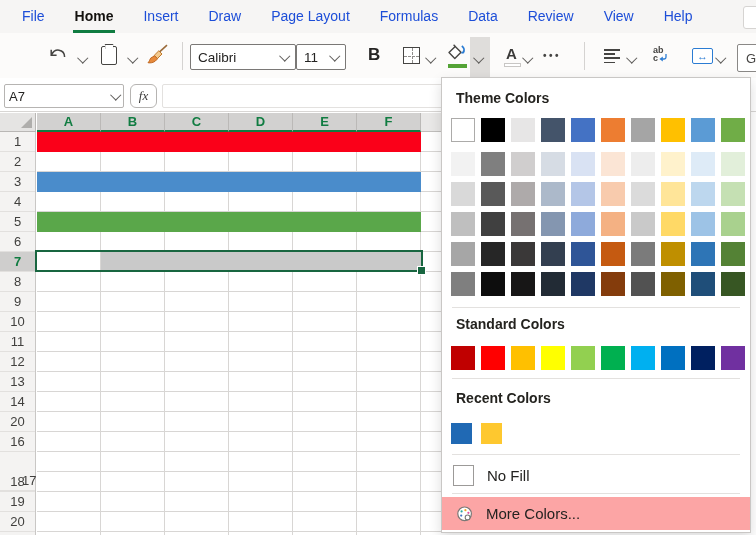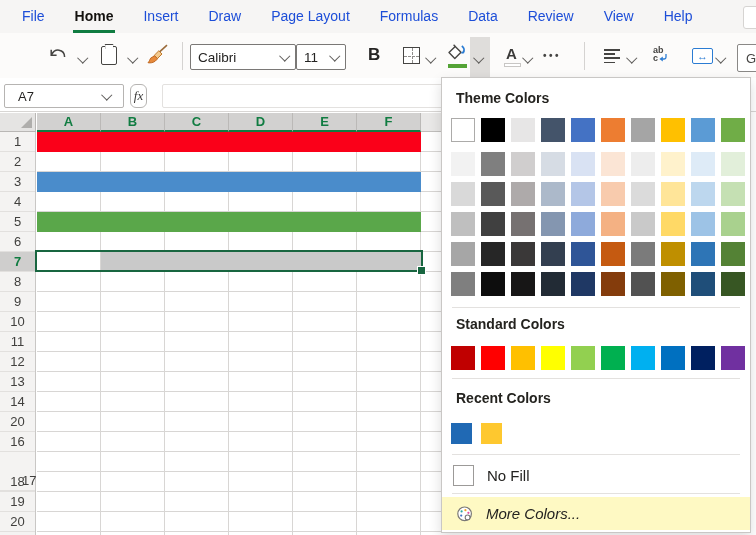--- a/index.html
+++ b/index.html
@@ -35,22 +35,22 @@
   .alg i{height:1.6px;background:#454442;display:block;width:16px;}
   .alg i:nth-child(2n){width:11px;}
   .wrp{font-size:9px;font-weight:700;color:#454442;line-height:8px;width:22px;text-align:left;}
   .mrg{width:19px;height:14px;border:1.6px solid #2B7CD3;border-radius:2px;display:flex;align-items:center;justify-content:center;background:#fff;}
   .mrg span{color:#2B7CD3;font-size:11px;line-height:1;}
   .gbox{position:absolute;left:737px;top:11px;width:26px;height:26px;border:1px solid #8A8886;border-radius:2px;background:#fff;
         display:flex;align-items:center;justify-content:center;font-size:13px;color:#454442;}
   
   .fbar{position:absolute;left:0;top:78px;width:756px;height:34px;background:#fff;border-bottom:1px solid #D8D6D4;box-sizing:border-box;}
   .namebox{position:absolute;left:4px;top:6px;width:120px;height:24px;border:1px solid #B6B4B2;border-radius:2px;background:#fff;
-           display:flex;align-items:center;padding:0 13px;font-size:13px;color:#252423;box-sizing:border-box;}
-  .fxbox{position:absolute;left:130px;top:6px;width:17px;height:24px;border:1px solid #B6B4B2;border-radius:6px;background:#fff;
+           display:flex;align-items:center;padding:0 4px;font-size:13px;color:#252423;box-sizing:border-box;}
+  .fxbox{position:absolute;left:130px;top:6px;width:27px;height:24px;border:1px solid #B6B4B2;border-radius:6px;background:#fff;
          display:flex;align-items:center;justify-content:center;font-size:13px;font-style:italic;font-family:"Liberation Serif",serif;color:#3B3A39;box-sizing:border-box;}
   .ffield{position:absolute;left:162px;top:6px;width:290px;height:24px;border:1px solid #E3E1DF;border-radius:2px;background:#fff;box-sizing:border-box;}
   
   .corner{position:absolute;left:0;top:113px;width:36px;height:19px;background:#E5E4E3;border-right:1px solid #B9B7B5;border-bottom:1px solid #B9B7B5;box-sizing:border-box;}
   .corner i{position:absolute;right:3px;bottom:3px;width:0;height:0;border-left:11px solid transparent;border-bottom:11px solid #AFAEAC;}
   .colheaders{position:absolute;left:37px;top:113px;height:19px;width:384px;}
   .colh{position:absolute;top:0;width:64px;height:19px;background:#D2D1D0;text-align:center;line-height:17px;
         font-size:13px;font-weight:700;border-right:1px solid #BBB9B7;border-bottom:2px solid #107C41;box-sizing:border-box;cursor:pointer;}
   .gheader{position:absolute;left:421px;top:113px;width:20px;height:19px;background:#E9E8E7;border-bottom:1px solid #C1BFBD;box-sizing:border-box;}
   .rowheaders{position:absolute;left:0;top:132px;width:36px;height:403px;background:#F4F3F2;border-right:1px solid #C9C7C5;box-sizing:border-box;}
@@ -71,21 +71,21 @@
   .swrow{position:absolute;left:9px;display:flex;gap:6px;}
   .swrow.small{gap:9px;}
   .swstack{position:absolute;left:9px;top:74px;}
   .swstack .vrow{display:flex;gap:6px;margin-bottom:6px;}
   .sw{width:24px;height:24px;box-sizing:border-box;flex:0 0 auto;cursor:pointer;}
   .small .sw{width:21px;height:21px;}
   .sw.wb{border:1px solid #ACABA9;}
   .psep{position:absolute;left:10px;right:10px;height:1px;background:#E3E1DF;}
   .pitem{position:absolute;left:0;width:100%;display:flex;align-items:center;padding-left:11px;gap:13px;box-sizing:border-box;cursor:pointer;}
   .pitem span{font-size:15px;color:#242321;}
-  .pitem.hl{background:#fef9c3;padding-left:14px;gap:12px;font-style:italic;}
+  .pitem.hl{background:#fca5a5;padding-left:14px;gap:12px;}
   .nofillsw{width:21px;height:21px;background:#fff;border:1px solid #9C9A98;box-sizing:border-box;}
 </style>
 </head>
 <body>
 
 <div class="app">
 
   <div class="menubar" id="menubar">
       <div class="tab">File</div>
       <div class="tab active">Home</div>

